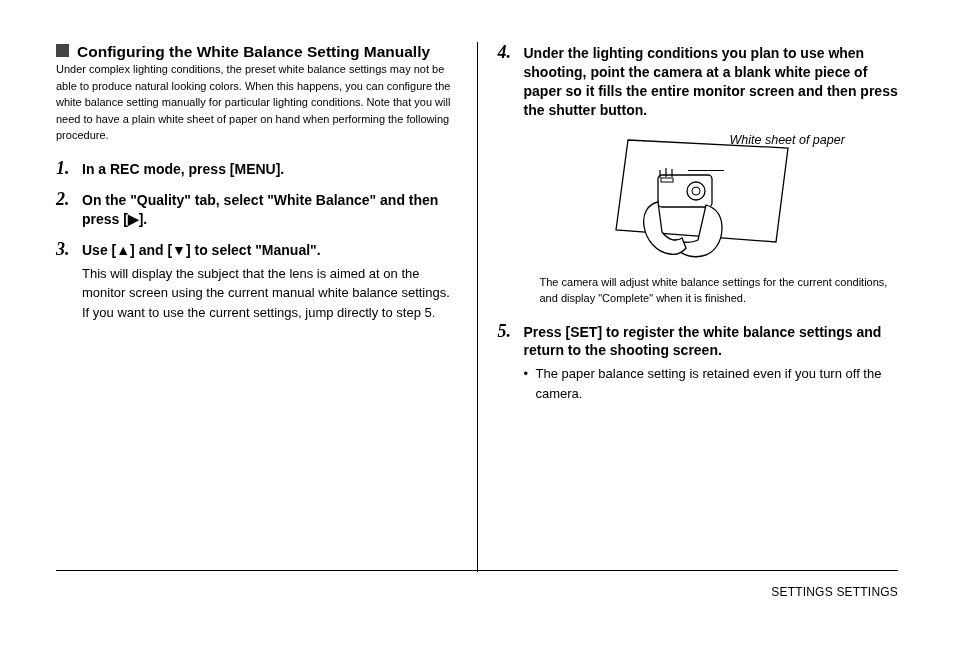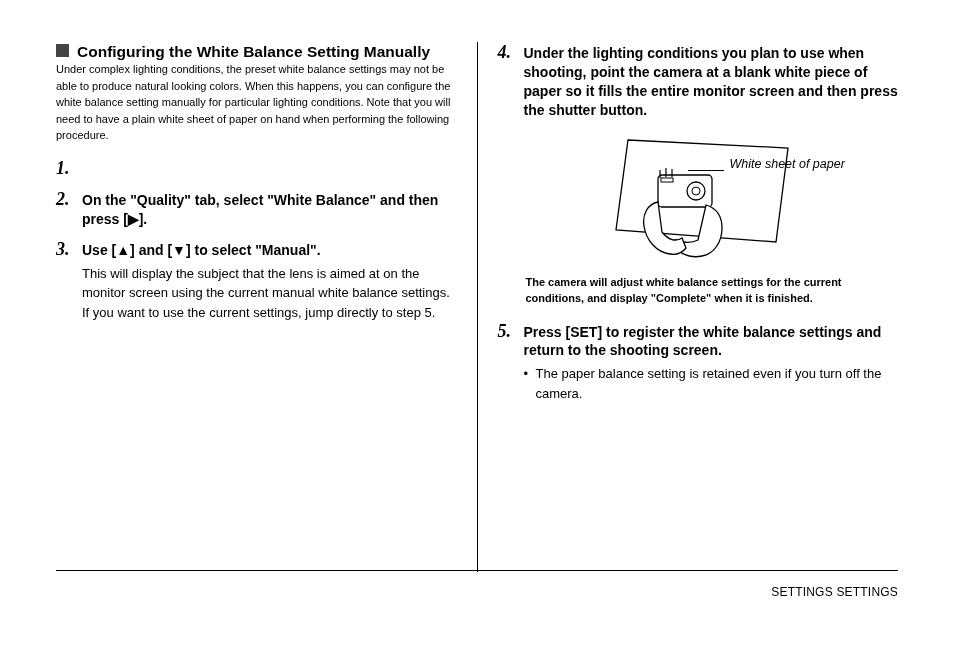--- a/index.html
+++ b/index.html
@@ -104,21 +104,21 @@
     height: 1px;
     background: #000;
     top: 40px;
     left: 190px;
     width: 36px;
   }
   .label-text {
     position: absolute;
     font-style: italic;
     font-size: 12.5px;
-    top: 26px;
+    top: 2px;
     left: 232px;
     width: 160px;
     line-height: 1.35;
   }
   .footer {
     position: absolute;
     left: 56px;
     right: 56px;
     bottom: 30px;
     height: 46px;
@@ -162,20 +162,23 @@
 
     <div class="col col-left">
       <div class="heading-row">
         <div class="square-bullet"></div>
         <div class="heading">Configuring the White Balance Setting Manually</div>
       </div>
       <p class="body-text">Under complex lighting conditions, the preset white balance settings may not be able to produce natural looking colors. When this happens, you can configure the white balance setting manually for particular lighting conditions. Note that you will need to have a plain white sheet of paper on hand when performing the following procedure.</p>
 
       <div class="step">
         <div class="step-num">1.</div>
+        <div class="step-content">
+          <span class="step-title">In a REC mode, press [MENU].</span>
+        </div>
       </div>
 
       <div class="step">
         <div class="step-num">2.</div>
         <div class="step-content">
           <span class="step-title">
             <span>On the "Quality" tab, select "White Balance" and then press [</span><span class="tri">▶</span><span>].</span>
           </span>
         </div>
       </div>
@@ -216,21 +219,21 @@
 
             <path d="M60 72 C50 74 44 84 46 96 C48 110 58 122 72 124 C78 125 84 123 88 118 L84 108 C78 112 70 110 64 102 Z" fill="#fff" stroke="#000" stroke-width="1.3"></path>
 
             <path d="M62 48 L62 40 M68 47 L68 38 M74 47 L74 39" stroke="#000" stroke-width="1.2" fill="none"></path>
           </g>
         </svg>
         <div class="label-line"></div>
         <div class="label-text">White sheet of paper</div>
       </div>
 
-      <p class="body-text" style="margin-left:28px;font-weight:bold;">The camera will adjust white balance settings for the current conditions, and display "Complete" when it is finished.</p>
+      <p class="body-text" style="margin-left:42px;">The camera will adjust white balance settings for the current conditions, and display "Complete" when it is finished.</p>
 
       <div class="step">
         <div class="step-num">5.</div>
         <div class="step-content">
           <span class="step-title">Press [SET] to register the white balance settings and return to the shooting screen.</span>
           <div class="sub-bullet">
             <span class="dot">•</span>
             <span>The paper balance setting is retained even if you turn off the camera.</span>
           </div>
         </div>

